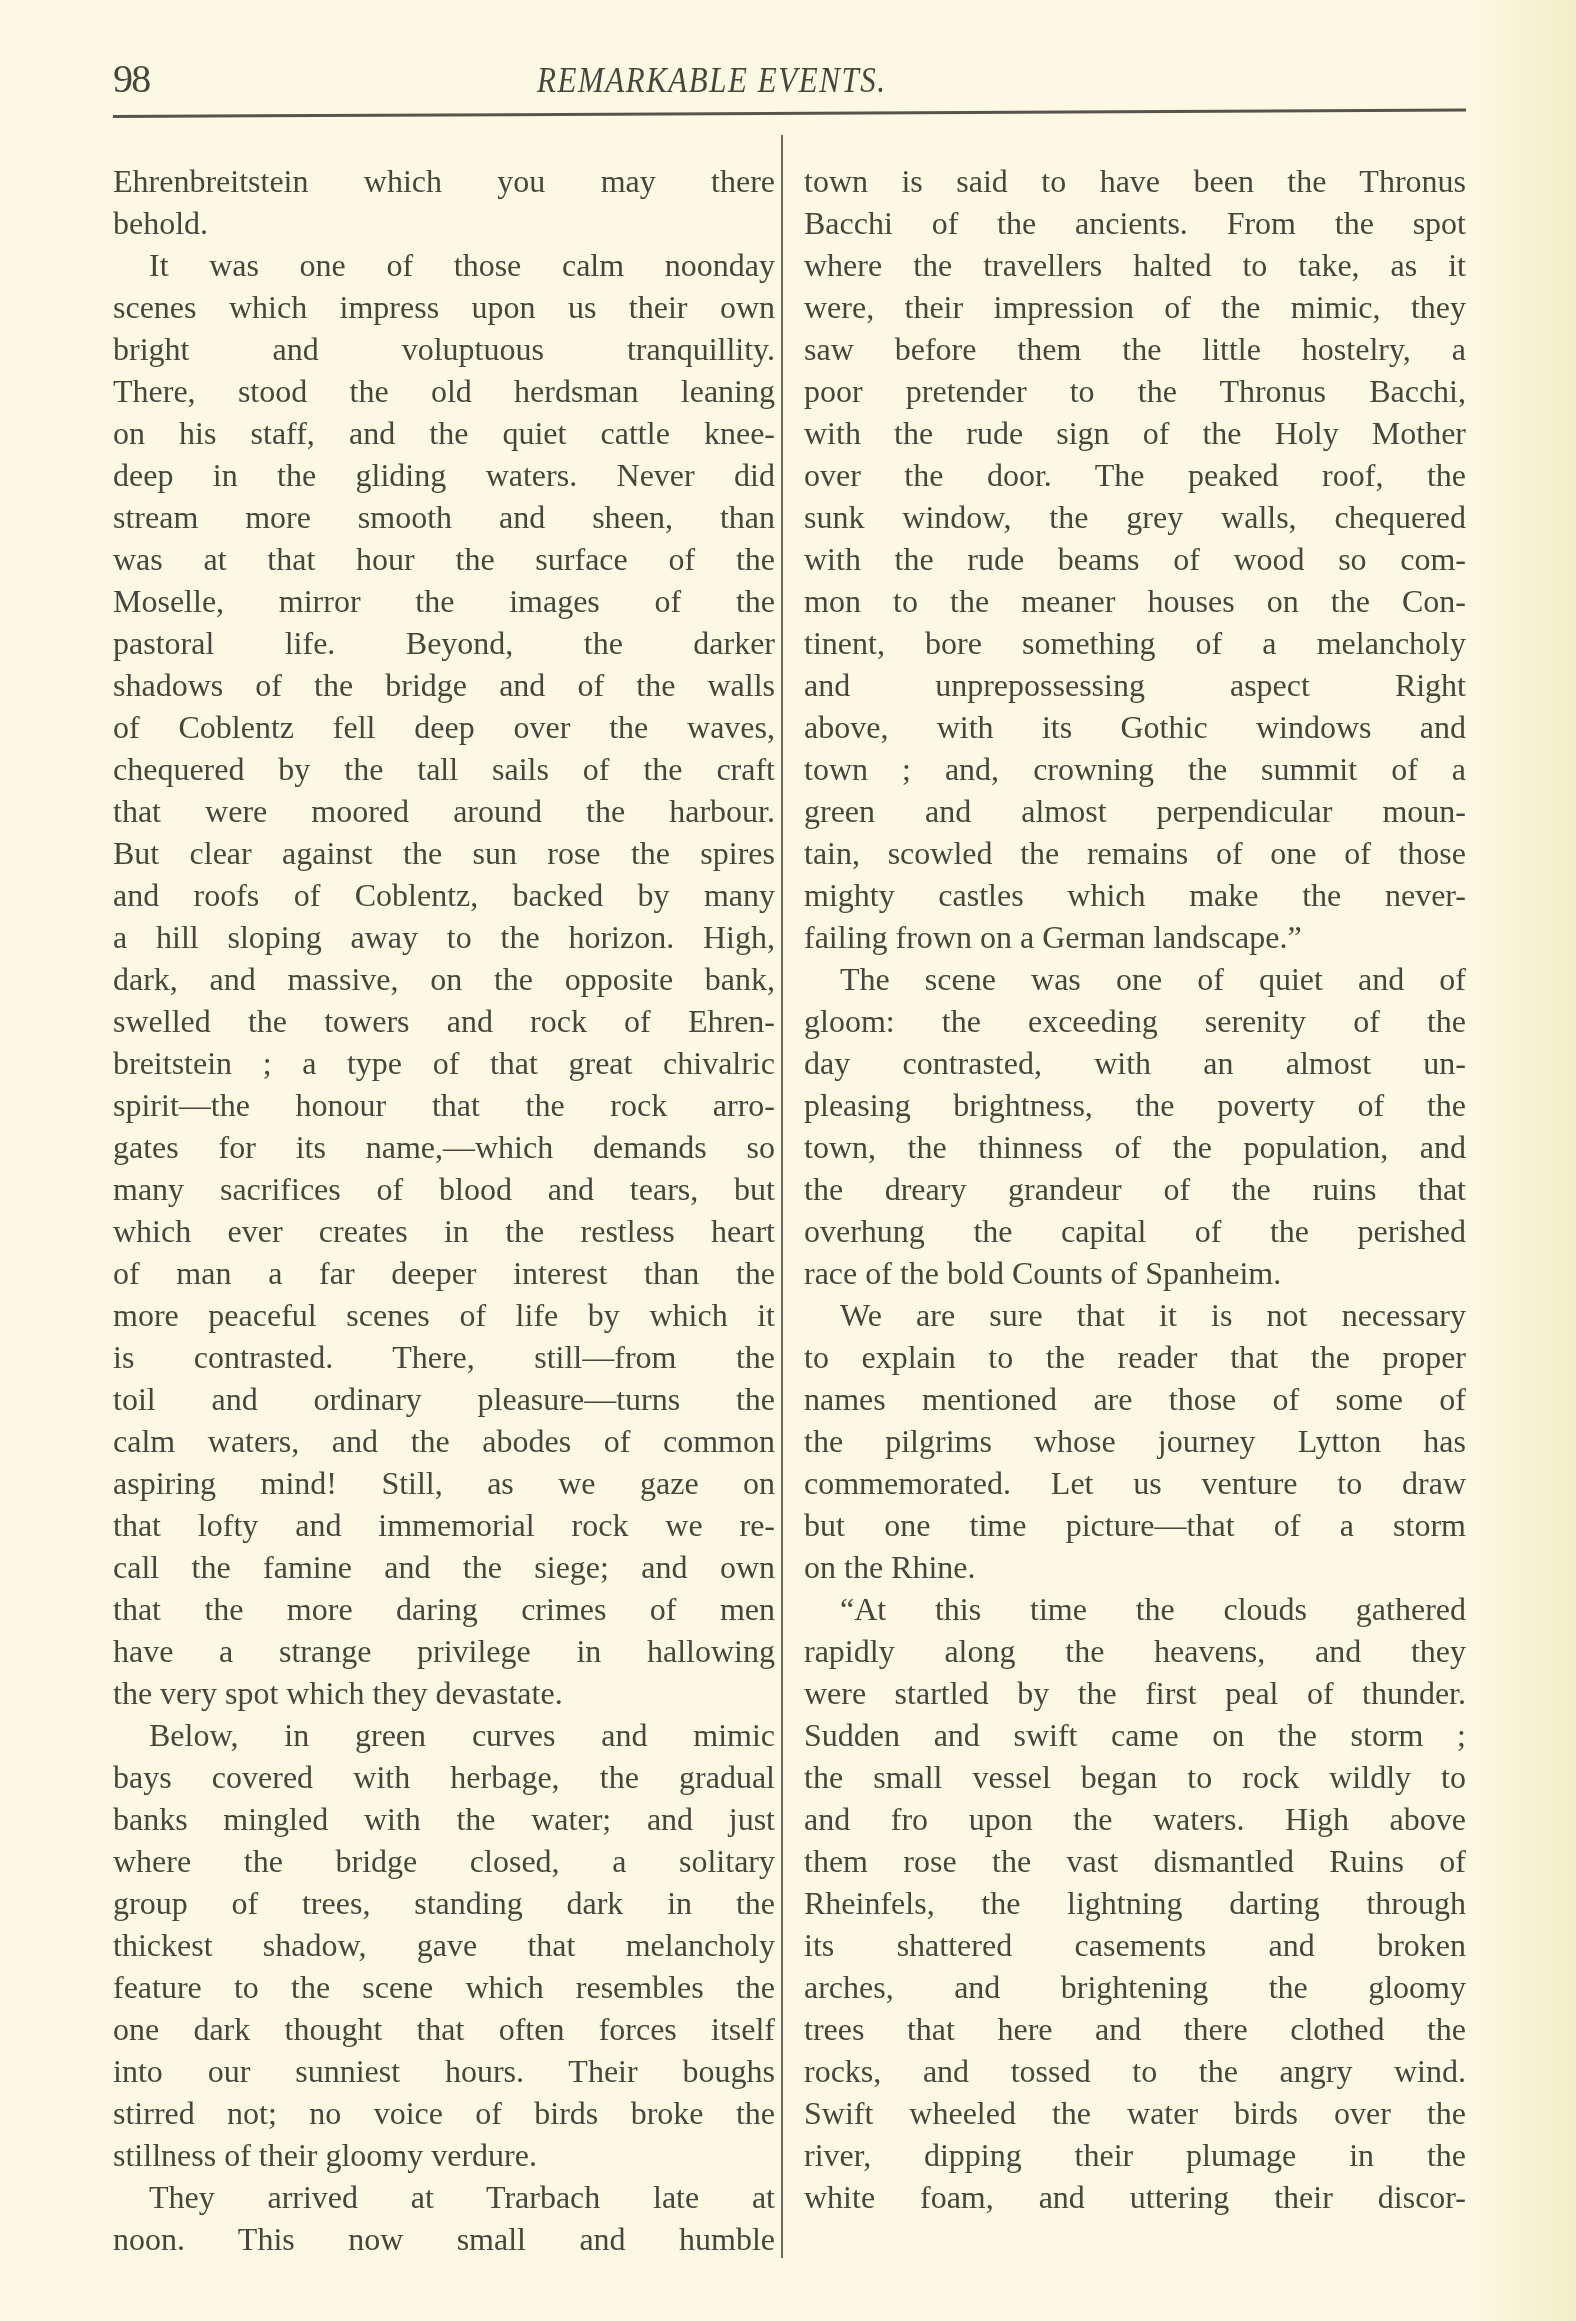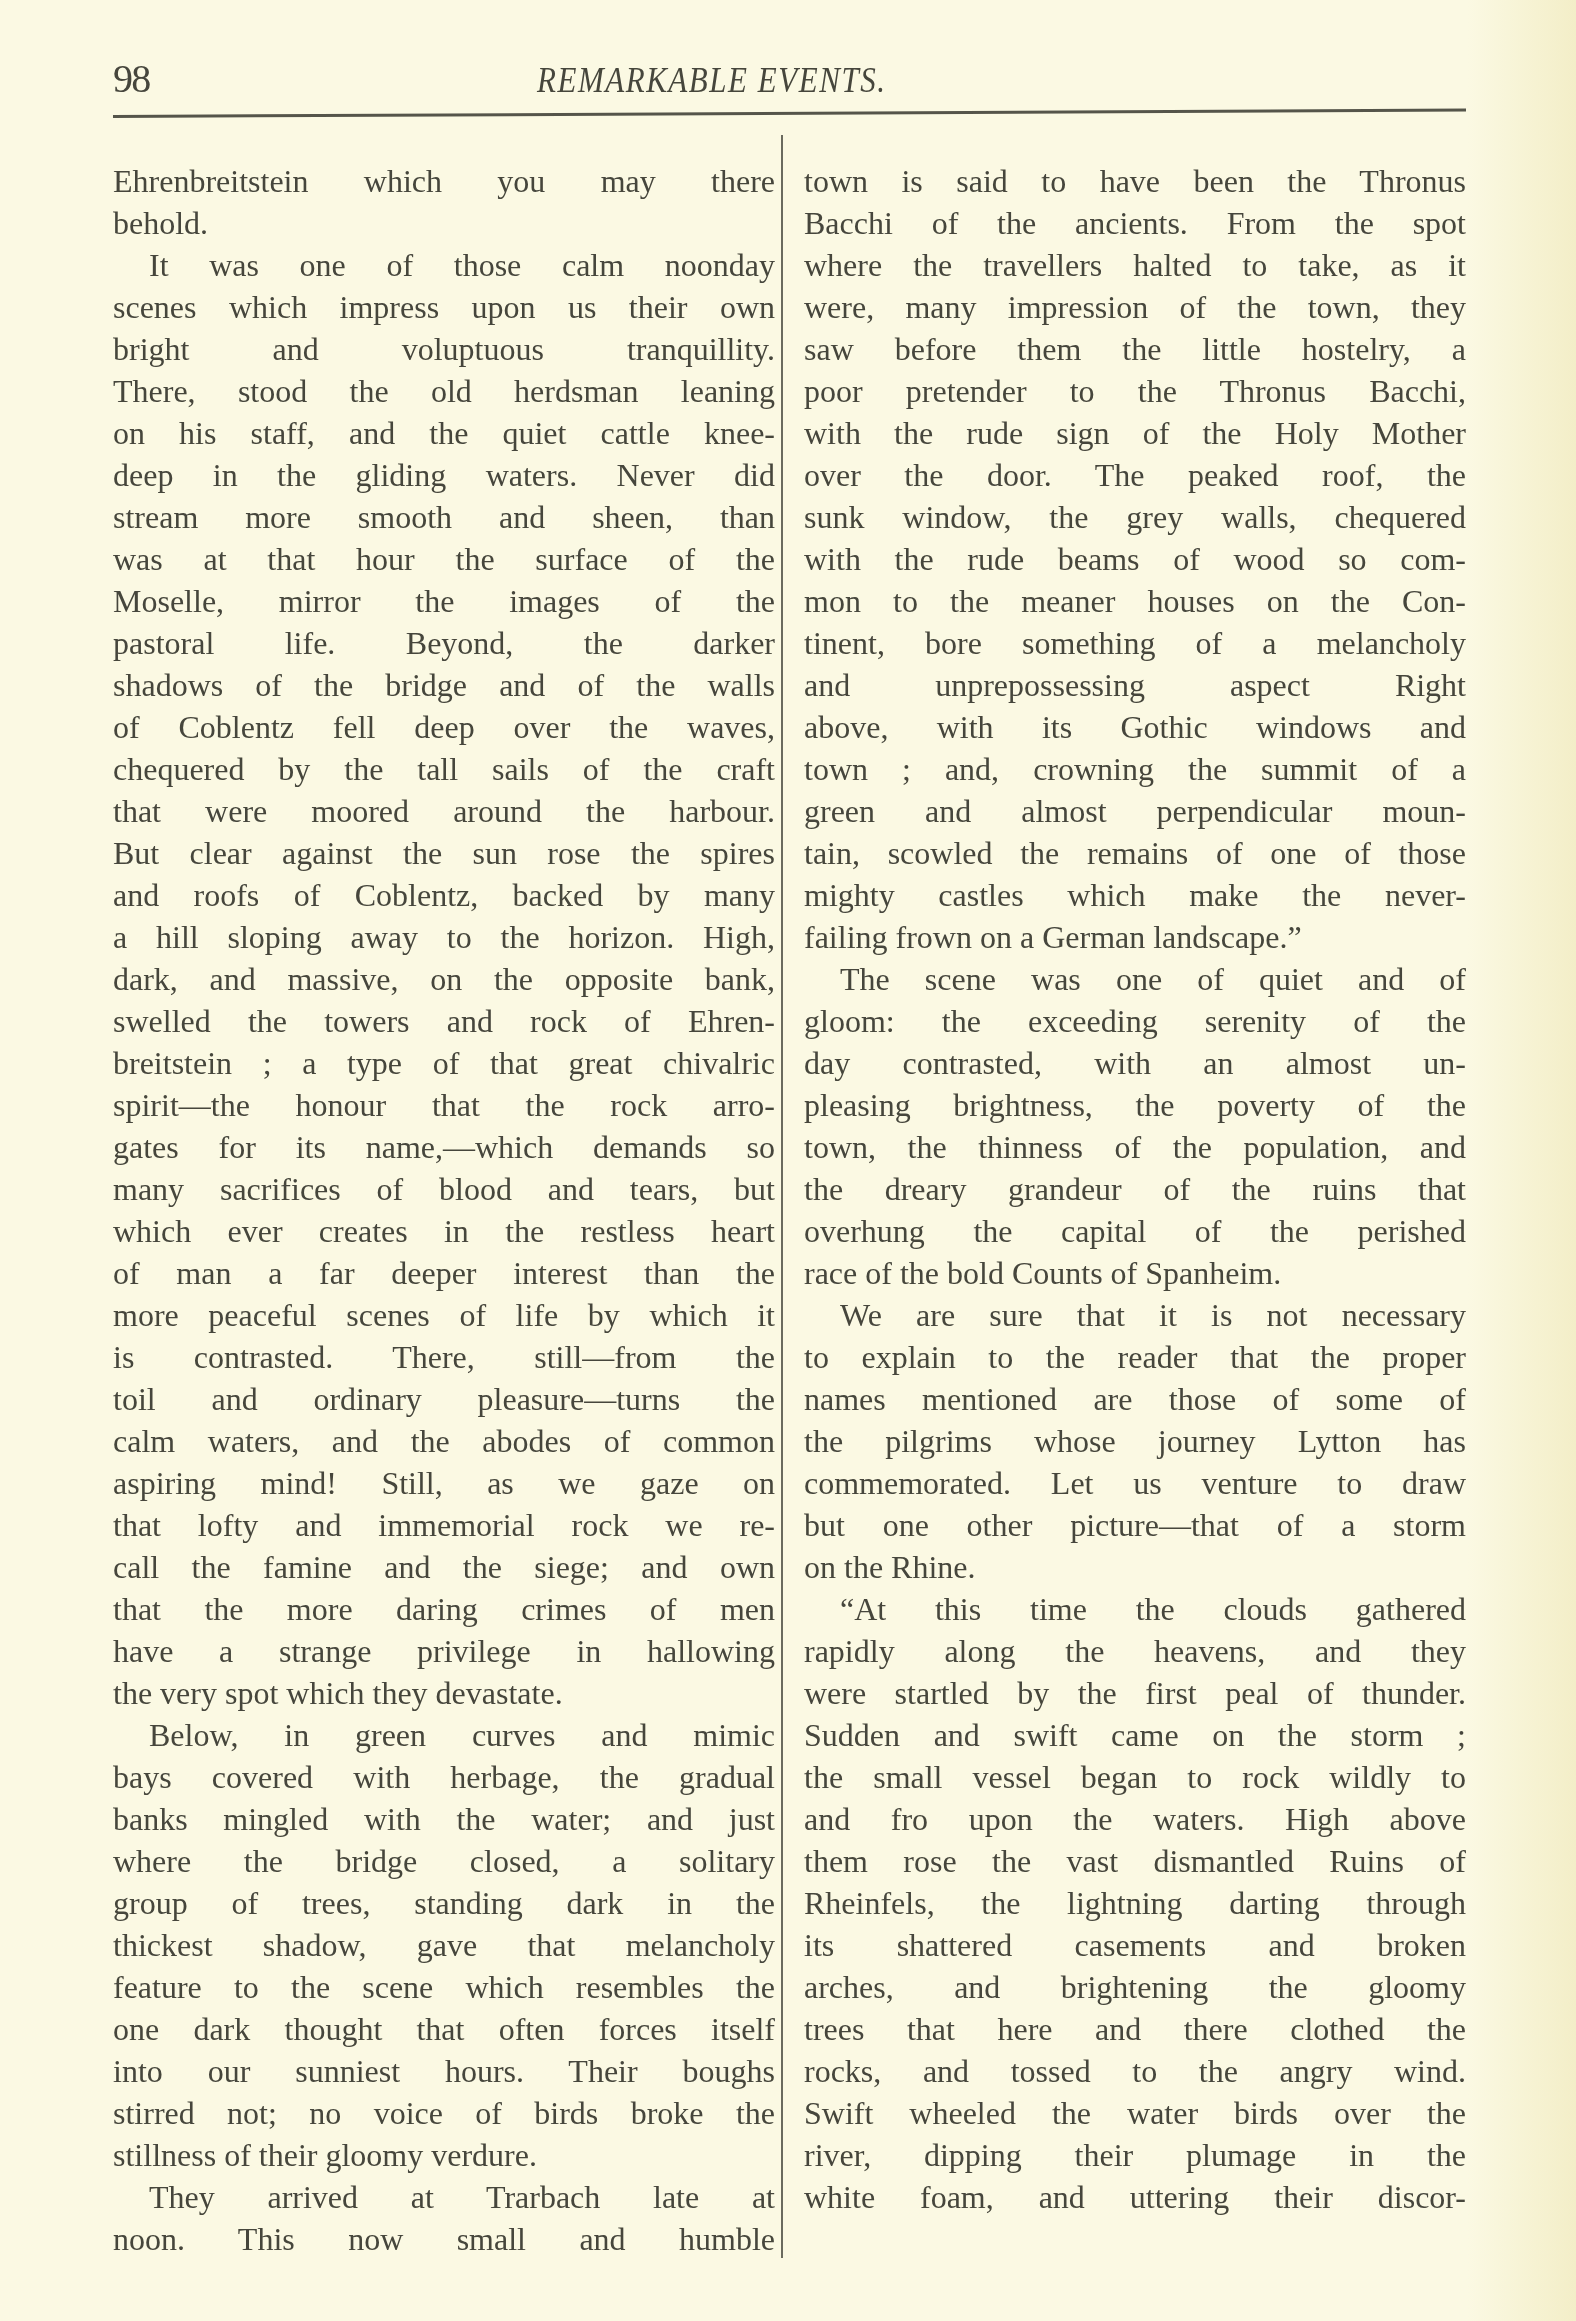--- a/index.html
+++ b/index.html
@@ -109,21 +109,21 @@
     <span class="line">into our sunniest hours. Their boughs</span>
     <span class="line">stirred not; no voice of birds broke the</span>
     <span class="line last">stillness of their gloomy verdure.</span>
     <span class="line indent">They arrived at Trarbach late at</span>
     <span class="line">noon. This now small and humble</span>
   </div>
 <div class="column right" id="col-right">
     <span class="line">town is said to have been the Thronus</span>
     <span class="line">Bacchi of the ancients. From the spot</span>
     <span class="line">where the travellers halted to take, as it</span>
-    <span class="line">were, many impression of the town, they</span>
+    <span class="line">were, their impression of the mimic, they</span>
     <span class="line">saw before them the little hostelry, a</span>
     <span class="line">poor pretender to the Thronus Bacchi,</span>
     <span class="line">with the rude sign of the Holy Mother</span>
     <span class="line">over the door. The peaked roof, the</span>
     <span class="line">sunk window, the grey walls, chequered</span>
     <span class="line">with the rude beams of wood so com-</span>
     <span class="line">mon to the meaner houses on the Con-</span>
     <span class="line">tinent, bore something of a melancholy</span>
     <span class="line">and unprepossessing aspect Right</span>
     <span class="line">above, with its Gothic windows and</span>
@@ -138,21 +138,21 @@
     <span class="line">pleasing brightness, the poverty of the</span>
     <span class="line">town, the thinness of the population, and</span>
     <span class="line">the dreary grandeur of the ruins that</span>
     <span class="line">overhung the capital of the perished</span>
     <span class="line last">race of the bold Counts of Spanheim.</span>
     <span class="line indent">We are sure that it is not necessary</span>
     <span class="line">to explain to the reader that the proper</span>
     <span class="line">names mentioned are those of some of</span>
     <span class="line">the pilgrims whose journey Lytton has</span>
     <span class="line">commemorated. Let us venture to draw</span>
-    <span class="line">but one other picture—that of a storm</span>
+    <span class="line">but one time picture—that of a storm</span>
     <span class="line last">on the Rhine.</span>
     <span class="line indent">“At this time the clouds gathered</span>
     <span class="line">rapidly along the heavens, and they</span>
     <span class="line">were startled by the first peal of thunder.</span>
     <span class="line">Sudden and swift came on the storm ;</span>
     <span class="line">the small vessel began to rock wildly to</span>
     <span class="line">and fro upon the waters. High above</span>
     <span class="line">them rose the vast dismantled Ruins of</span>
     <span class="line">Rheinfels, the lightning darting through</span>
     <span class="line">its shattered casements and broken</span>

